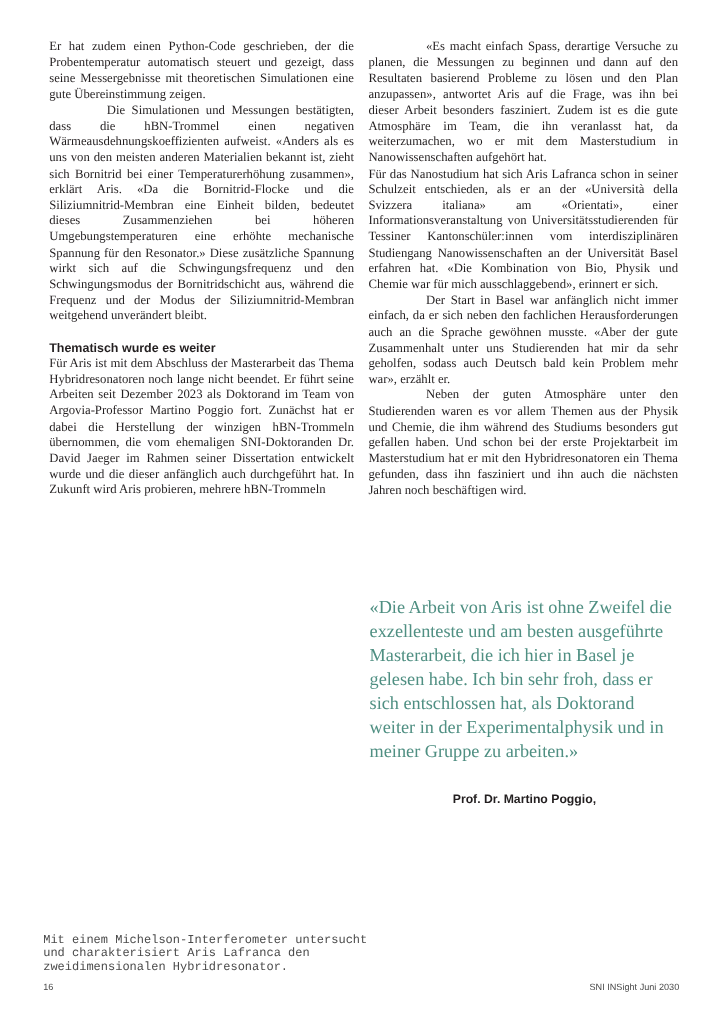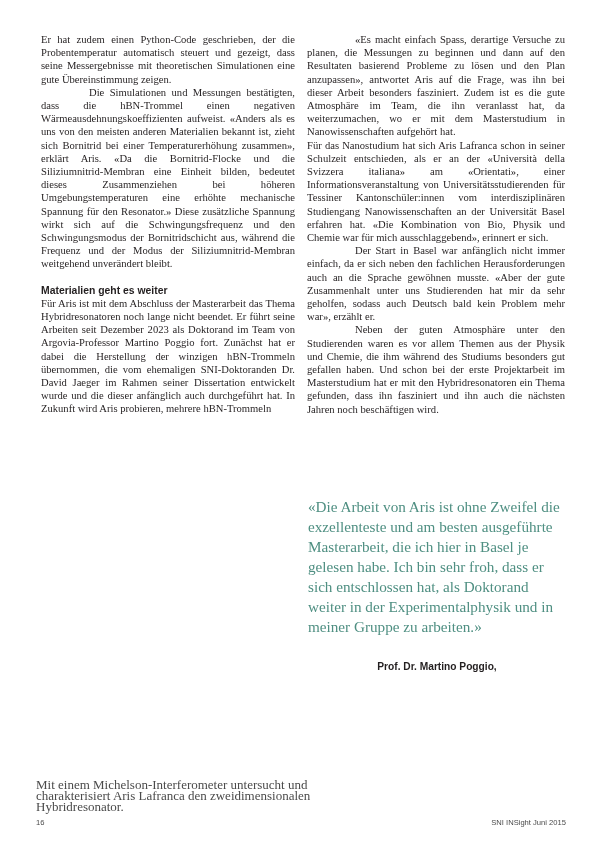--- a/index.html
+++ b/index.html
@@ -40,22 +40,22 @@
     font-weight: bold;
     font-size: 10.2px;
     line-height: 13.5px;
     color: #231f20;
     text-align: center;
     margin-top: 28px;
   }
   .caption {
     position: absolute;
     left: 36px; top: 779px; width: 280px;
-    font-family: Liberation Serif, serif;
-    font-size: 13px;
+    font-family: Liberation Mono, monospace;
+    font-size: 10px;
     line-height: 11px;
     color: #4a4a4a;
   }
   .page-number {
     position: absolute;
     left: 36px; top: 818px;
     font-family: "Liberation Sans", "DejaVu Sans", sans-serif;
     font-size: 7.6px;
     color: #4a4a4a;
   }
@@ -66,31 +66,31 @@
     font-size: 7.6px;
     color: #4a4a4a;
   }
 </style>
 </head>
 <body>
 
 <div class="col col-left">
   <p>Er hat zudem einen Python-Code geschrieben, der die Probentemperatur automatisch steuert und gezeigt, dass seine Messergebnisse mit theoretischen Simulationen eine gute Übereinstimmung zeigen.</p>
   <p class="indent">Die Simulationen und Messungen bestätigten, dass die hBN-Trommel einen negativen Wärmeausdehnungskoeffizienten aufweist. «Anders als es uns von den meisten anderen Materialien bekannt ist, zieht sich Bornitrid bei einer Temperaturerhöhung zusammen», erklärt Aris. «Da die Bornitrid-Flocke und die Siliziumnitrid-Membran eine Einheit bilden, bedeutet dieses Zusammenziehen bei höheren Umgebungstemperaturen eine erhöhte mechanische Spannung für den Resonator.» Diese zusätzliche Spannung wirkt sich auf die Schwingungsfrequenz und den Schwingungsmodus der Bornitridschicht aus, während die Frequenz und der Modus der Siliziumnitrid-Membran weitgehend unverändert bleibt.</p>
-  <h3>Materialien geht es weiter</h3>
+  <h3>Thematisch wurde es weiter</h3>
   <p>Für Aris ist mit dem Abschluss der Masterarbeit das Thema Hybridresonatoren noch lange nicht beendet. Er führt seine Arbeiten seit Dezember 2023 als Doktorand im Team von Argovia-Professor Martino Poggio fort. Zunächst hat er dabei die Herstellung der winzigen hBN-Trommeln übernommen, die vom ehemaligen SNI-Doktoranden Dr. David Jaeger im Rahmen seiner Dissertation entwickelt wurde und die dieser anfänglich auch durchgeführt hat. In Zukunft wird Aris probieren, mehrere hBN-Trommeln</p>
 </div>
 
 <div class="col col-right">
   <p class="indent">«Es macht einfach Spass, derartige Versuche zu planen, die Messungen zu beginnen und dann auf den Resultaten basierend Probleme zu lösen und den Plan anzupassen», antwortet Aris auf die Frage, was ihn bei dieser Arbeit besonders fasziniert. Zudem ist es die gute Atmosphäre im Team, die ihn veranlasst hat, da weiterzumachen, wo er mit dem Masterstudium in Nanowissenschaften aufgehört hat.</p>
   <p>Für das Nanostudium hat sich Aris Lafranca schon in seiner Schulzeit entschieden, als er an der «Università della Svizzera italiana» am «Orientati», einer Informationsveranstaltung von Universitätsstudierenden für Tessiner Kantonschüler:innen vom interdisziplinären Studiengang Nanowissenschaften an der Universität Basel erfahren hat. «Die Kombination von Bio, Physik und Chemie war für mich ausschlaggebend», erinnert er sich.</p>
   <p class="indent">Der Start in Basel war anfänglich nicht immer einfach, da er sich neben den fachlichen Herausforderungen auch an die Sprache gewöhnen musste. «Aber der gute Zusammenhalt unter uns Studierenden hat mir da sehr geholfen, sodass auch Deutsch bald kein Problem mehr war», erzählt er.</p>
   <p class="indent">Neben der guten Atmosphäre unter den Studierenden waren es vor allem Themen aus der Physik und Chemie, die ihm während des Studiums besonders gut gefallen haben. Und schon bei der erste Projektarbeit im Masterstudium hat er mit den Hybridresonatoren ein Thema gefunden, dass ihn fasziniert und ihn auch die nächsten Jahren noch beschäftigen wird.</p>
 </div>
 
 <div class="quote" style="color: rgb(79, 143, 130);">«Die Arbeit von Aris ist ohne Zweifel die exzellenteste und am besten ausgeführte Masterarbeit, die ich hier in Basel je gelesen habe. Ich bin sehr froh, dass er sich entschlossen hat, als Doktorand weiter in der Experimentalphysik und in meiner Gruppe zu arbeiten.»</div>
 <div class="quote-source">
   <div>Prof. Dr. Martino Poggio,</div>
 </div>
 
 <div class="caption">Mit einem Michelson-Interferometer untersucht und charakterisiert Aris Lafranca den zweidimensionalen Hybridresonator.</div>
 <div class="page-number">16</div>
-<div class="footer-title">SNI INSight Juni 2015</div>
+<div class="footer-title">SNI INSight Juni 2030</div>
 
 </body></html>

